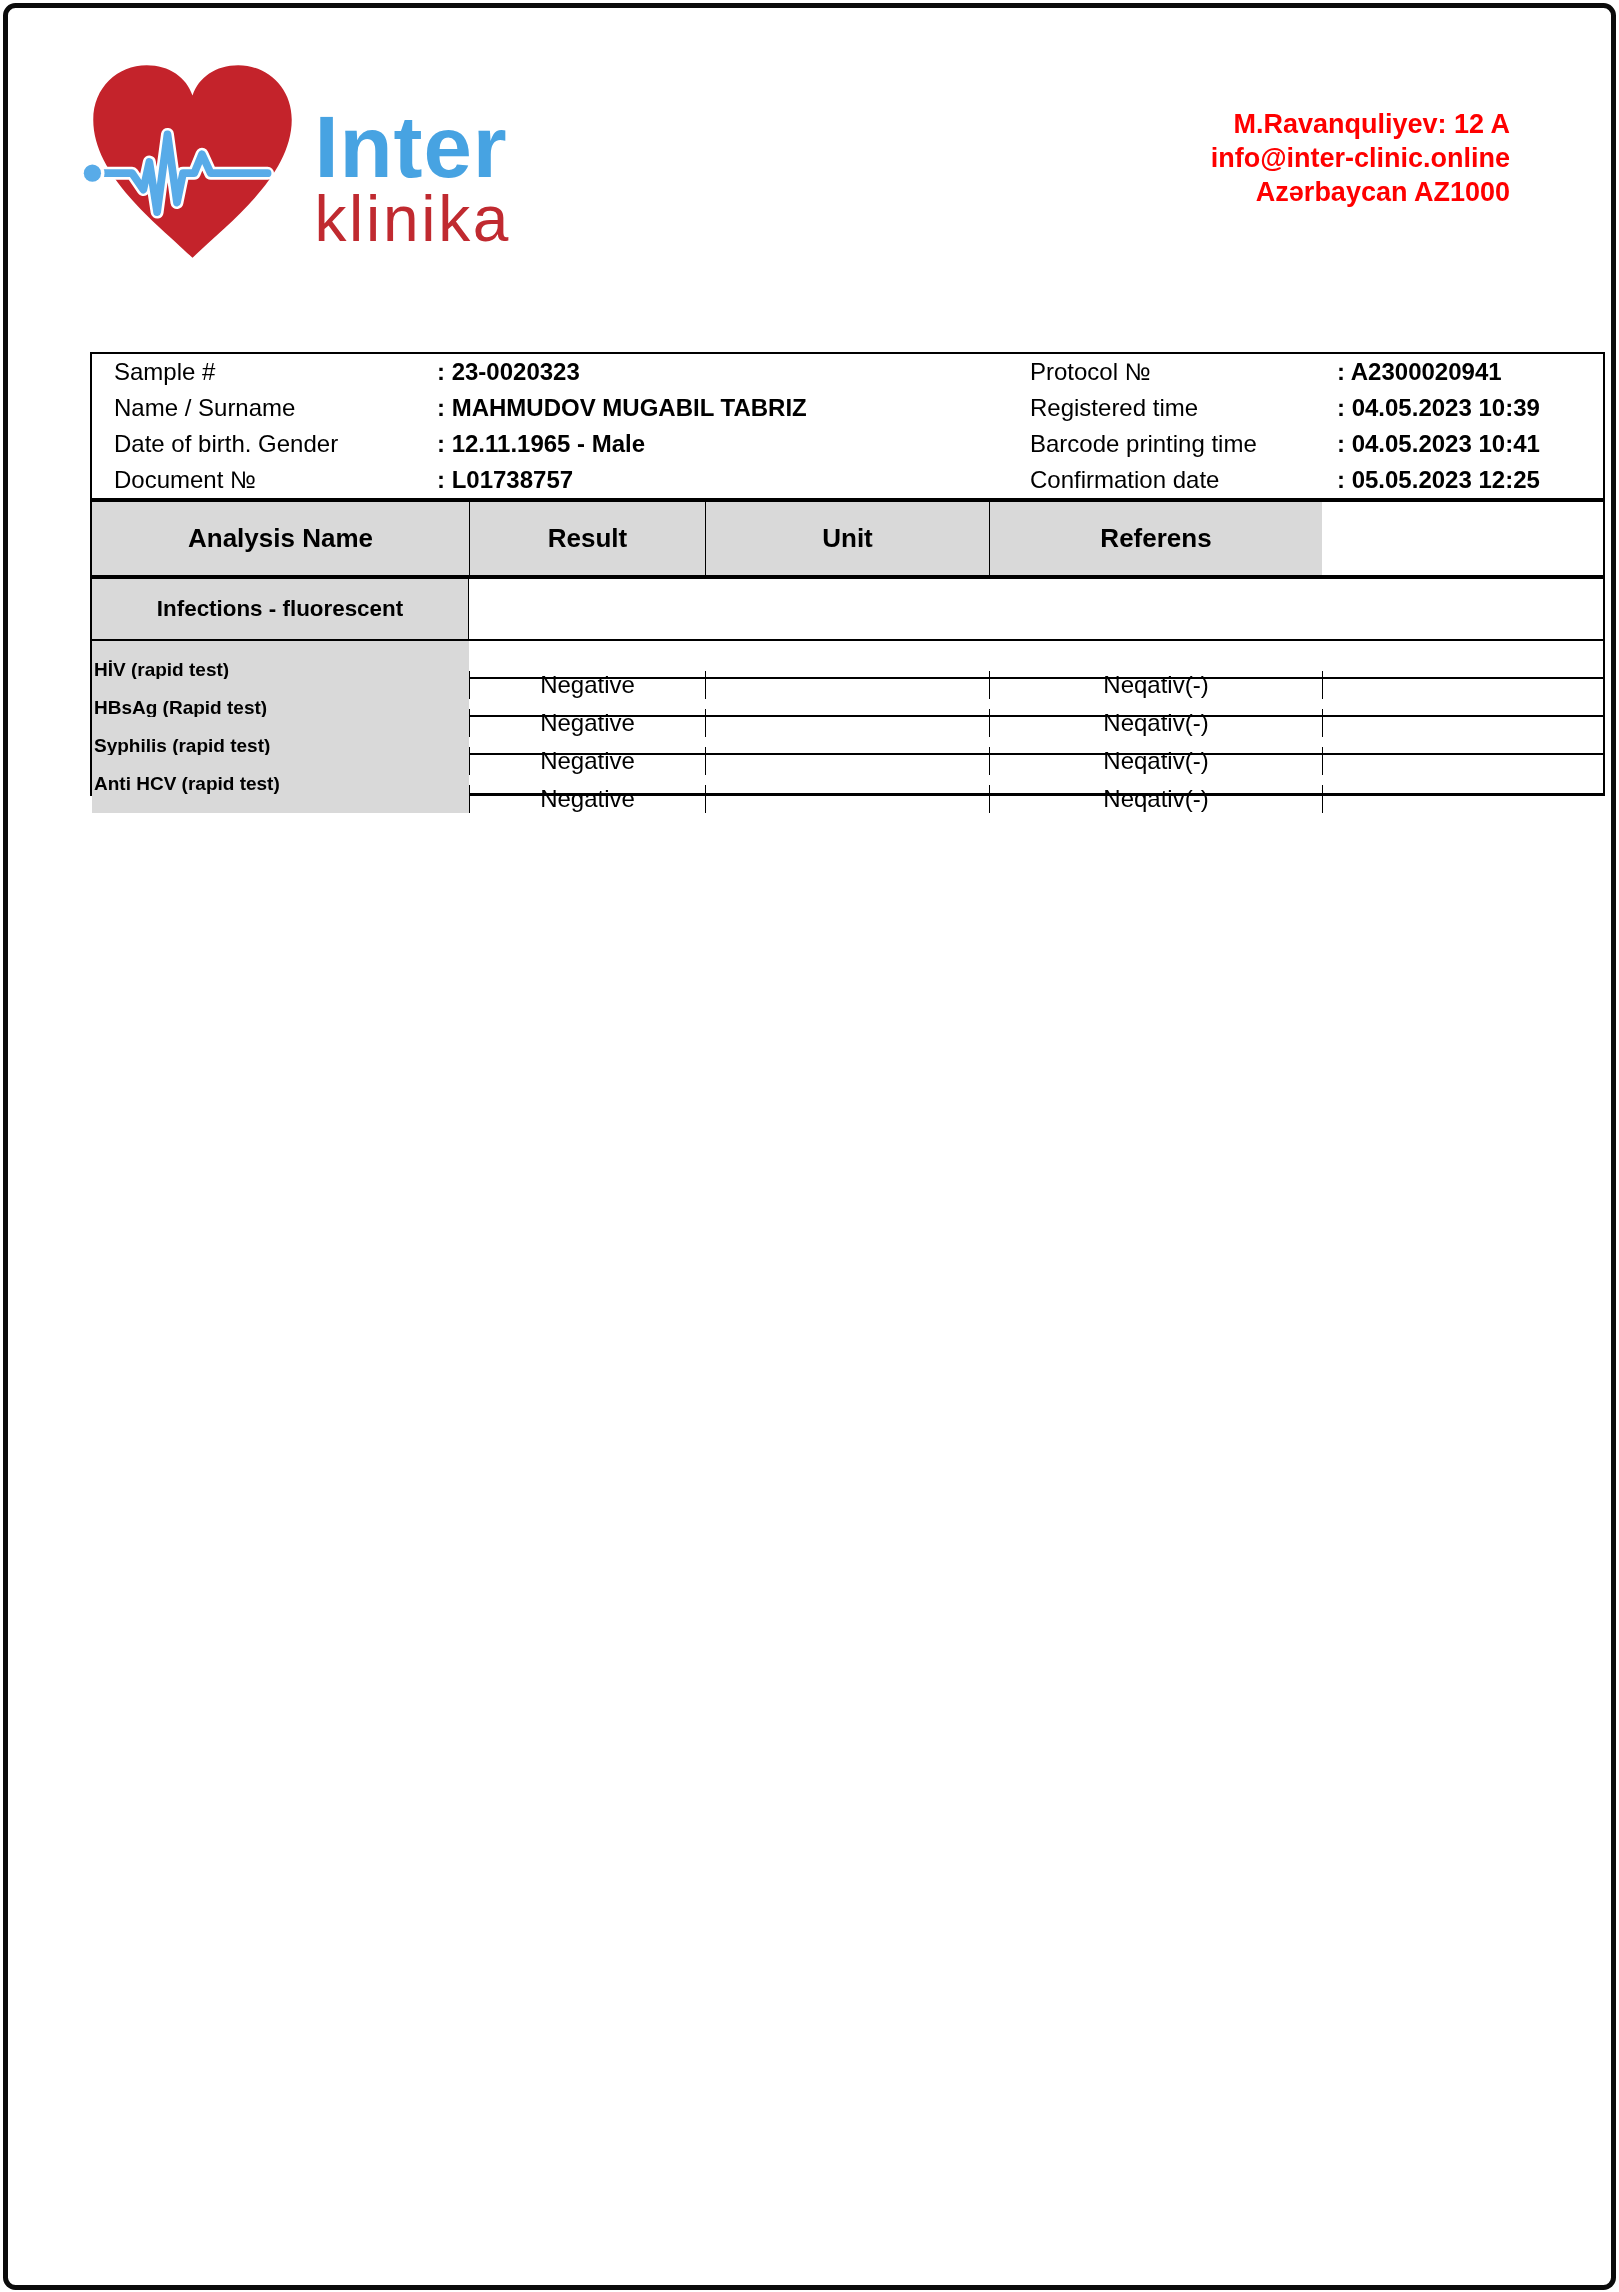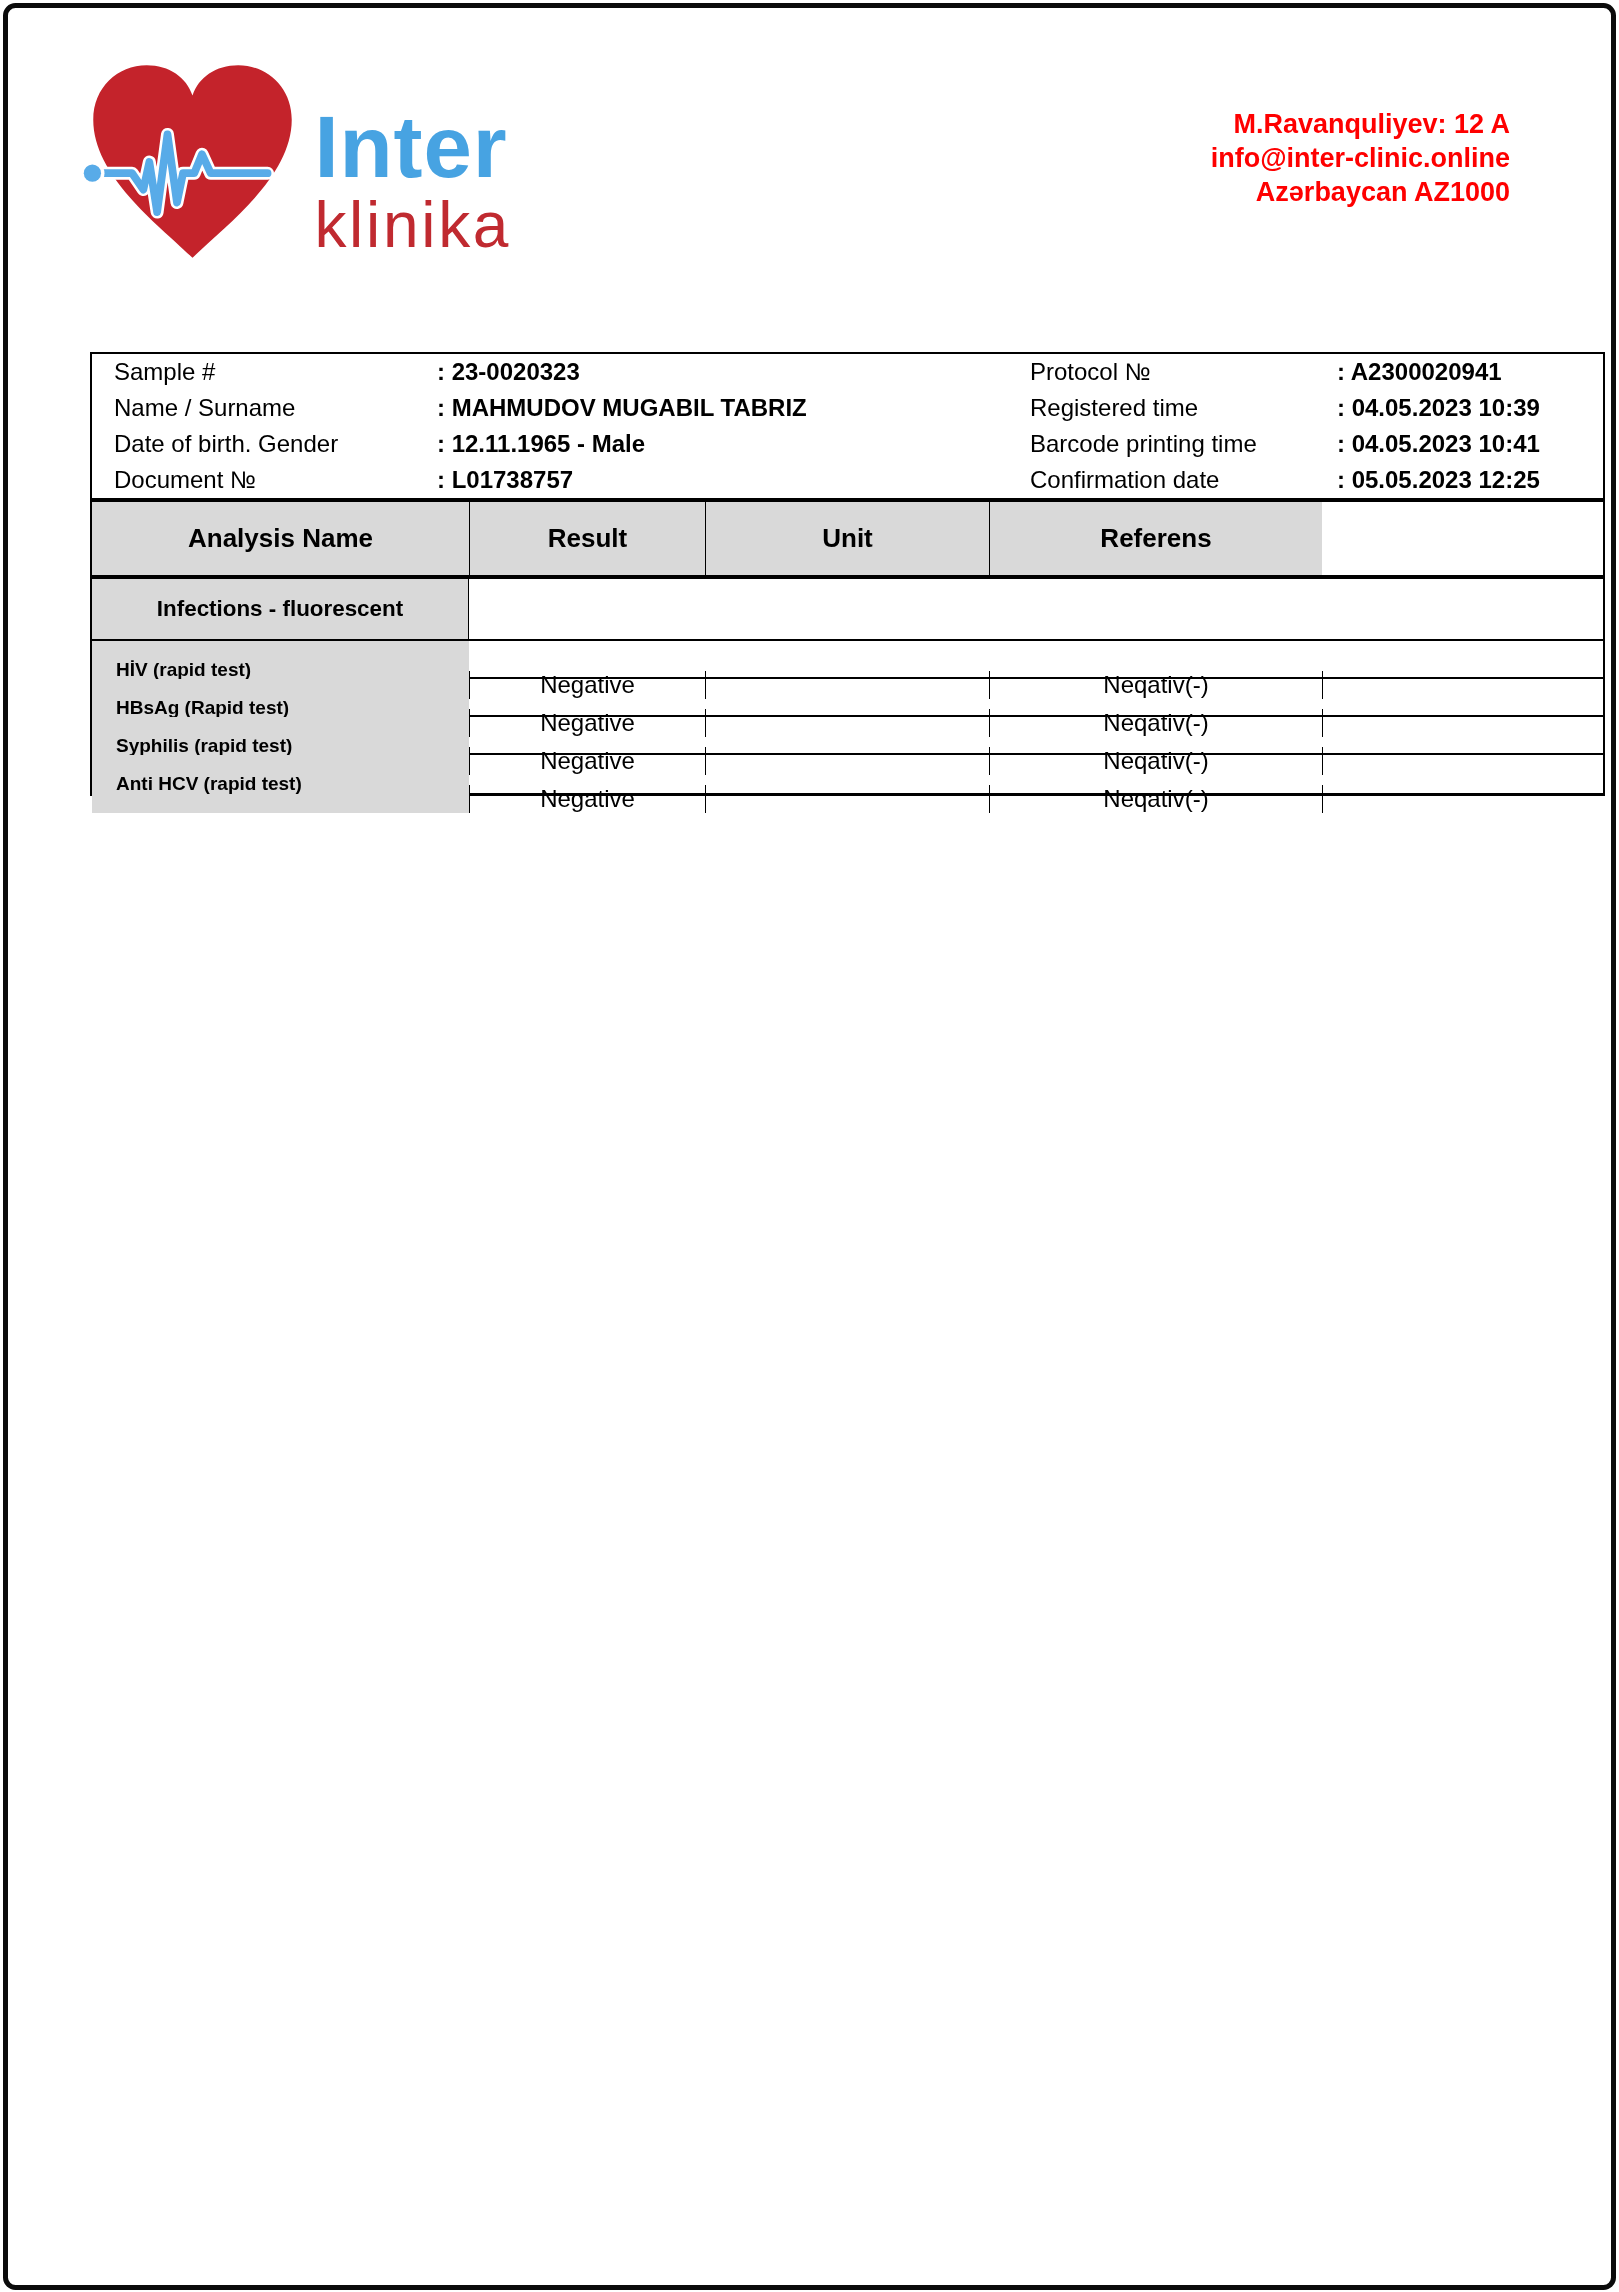--- a/index.html
+++ b/index.html
@@ -21,21 +21,21 @@
   
   .logo{position:absolute;left:76px;top:50px;display:flex;align-items:flex-start;justify-content:space-between;}
   .logo svg{width:233px;height:224px;display:block;}
   .heart-shape{fill:var(--heart-red);}
   .ekg-under{fill:none;stroke:#ffffff;stroke-width:15;stroke-linecap:round;stroke-linejoin:round;}
   .ekg-line{fill:none;stroke:var(--ekg-blue);stroke-width:9;stroke-linecap:round;stroke-linejoin:round;}
   .ekg-dot-under{fill:#ffffff;}
   .ekg-dot{fill:var(--ekg-blue);}
   .logo-text{margin-left:5.4px;padding-top:57px;}
   .logo-title{font-size:87px;font-weight:800;line-height:0.92;color:var(--brand-blue);letter-spacing:0.9px;}
-  .logo-subtitle{font-size:64px;font-weight:400;line-height:1.0;color:var(--klinika-red);text-align:center;letter-spacing:2.7px;margin-top:6px;}
+  .logo-subtitle{font-size:64px;font-weight:400;line-height:1.0;color:var(--klinika-red);text-align:center;letter-spacing:2.7px;margin-top:0;}
 
   
   .contact{position:absolute;top:107px;right:109px;text-align:right;color:var(--contact-red);
            font-size:27px;font-weight:700;line-height:34px;}
 
   
   .info-box{position:absolute;left:90px;top:352px;width:1515px;height:148px;
             border:2.7px solid var(--border-black);
             display:grid;grid-template-columns:339px 577px 323px 1fr;
             grid-auto-rows:1fr;align-items:center;font-size:24px;padding-left:6px;}
@@ -50,21 +50,21 @@
   .cell{display:flex;align-items:center;justify-content:center;min-width:0;}
   .t-header{height:77px;border-bottom:4.5px solid var(--border-black);}
   .t-header .cell{background:var(--header-gray);font-weight:700;font-size:26px;text-align:center;line-height:1.25;}
   .t-header .cell + .cell{border-left:1.8px solid var(--border-black);}
   .t-section-row{height:62px;border-bottom:2.7px solid var(--border-black);}
   .t-section-row .cell-name{background:var(--header-gray);font-weight:700;font-size:22.4px;border-right:1.8px solid var(--border-black);}
   .t-section-row .cell-rest{background:#fff;}
   .t-data{height:38px;border-bottom:2.7px solid var(--border-black);}
   .t-data:last-child{border-bottom:none;}
   .t-data .cell + .cell{border-left:1.8px solid var(--border-black);}
-  .t-data .cell-name{background:var(--header-gray);justify-content:flex-start;padding-left:24px;
+  .t-data .cell-name{background:var(--header-gray);justify-content:flex-start;padding-left:2px;
                      font-weight:700;font-size:19px;}
   .t-data .cell-val{font-size:24px;margin-top:30px;}
 </style>
 </head>
 <body>
 
 <div class="page">
   <div class="page-border"></div>
 
   <div class="logo">

